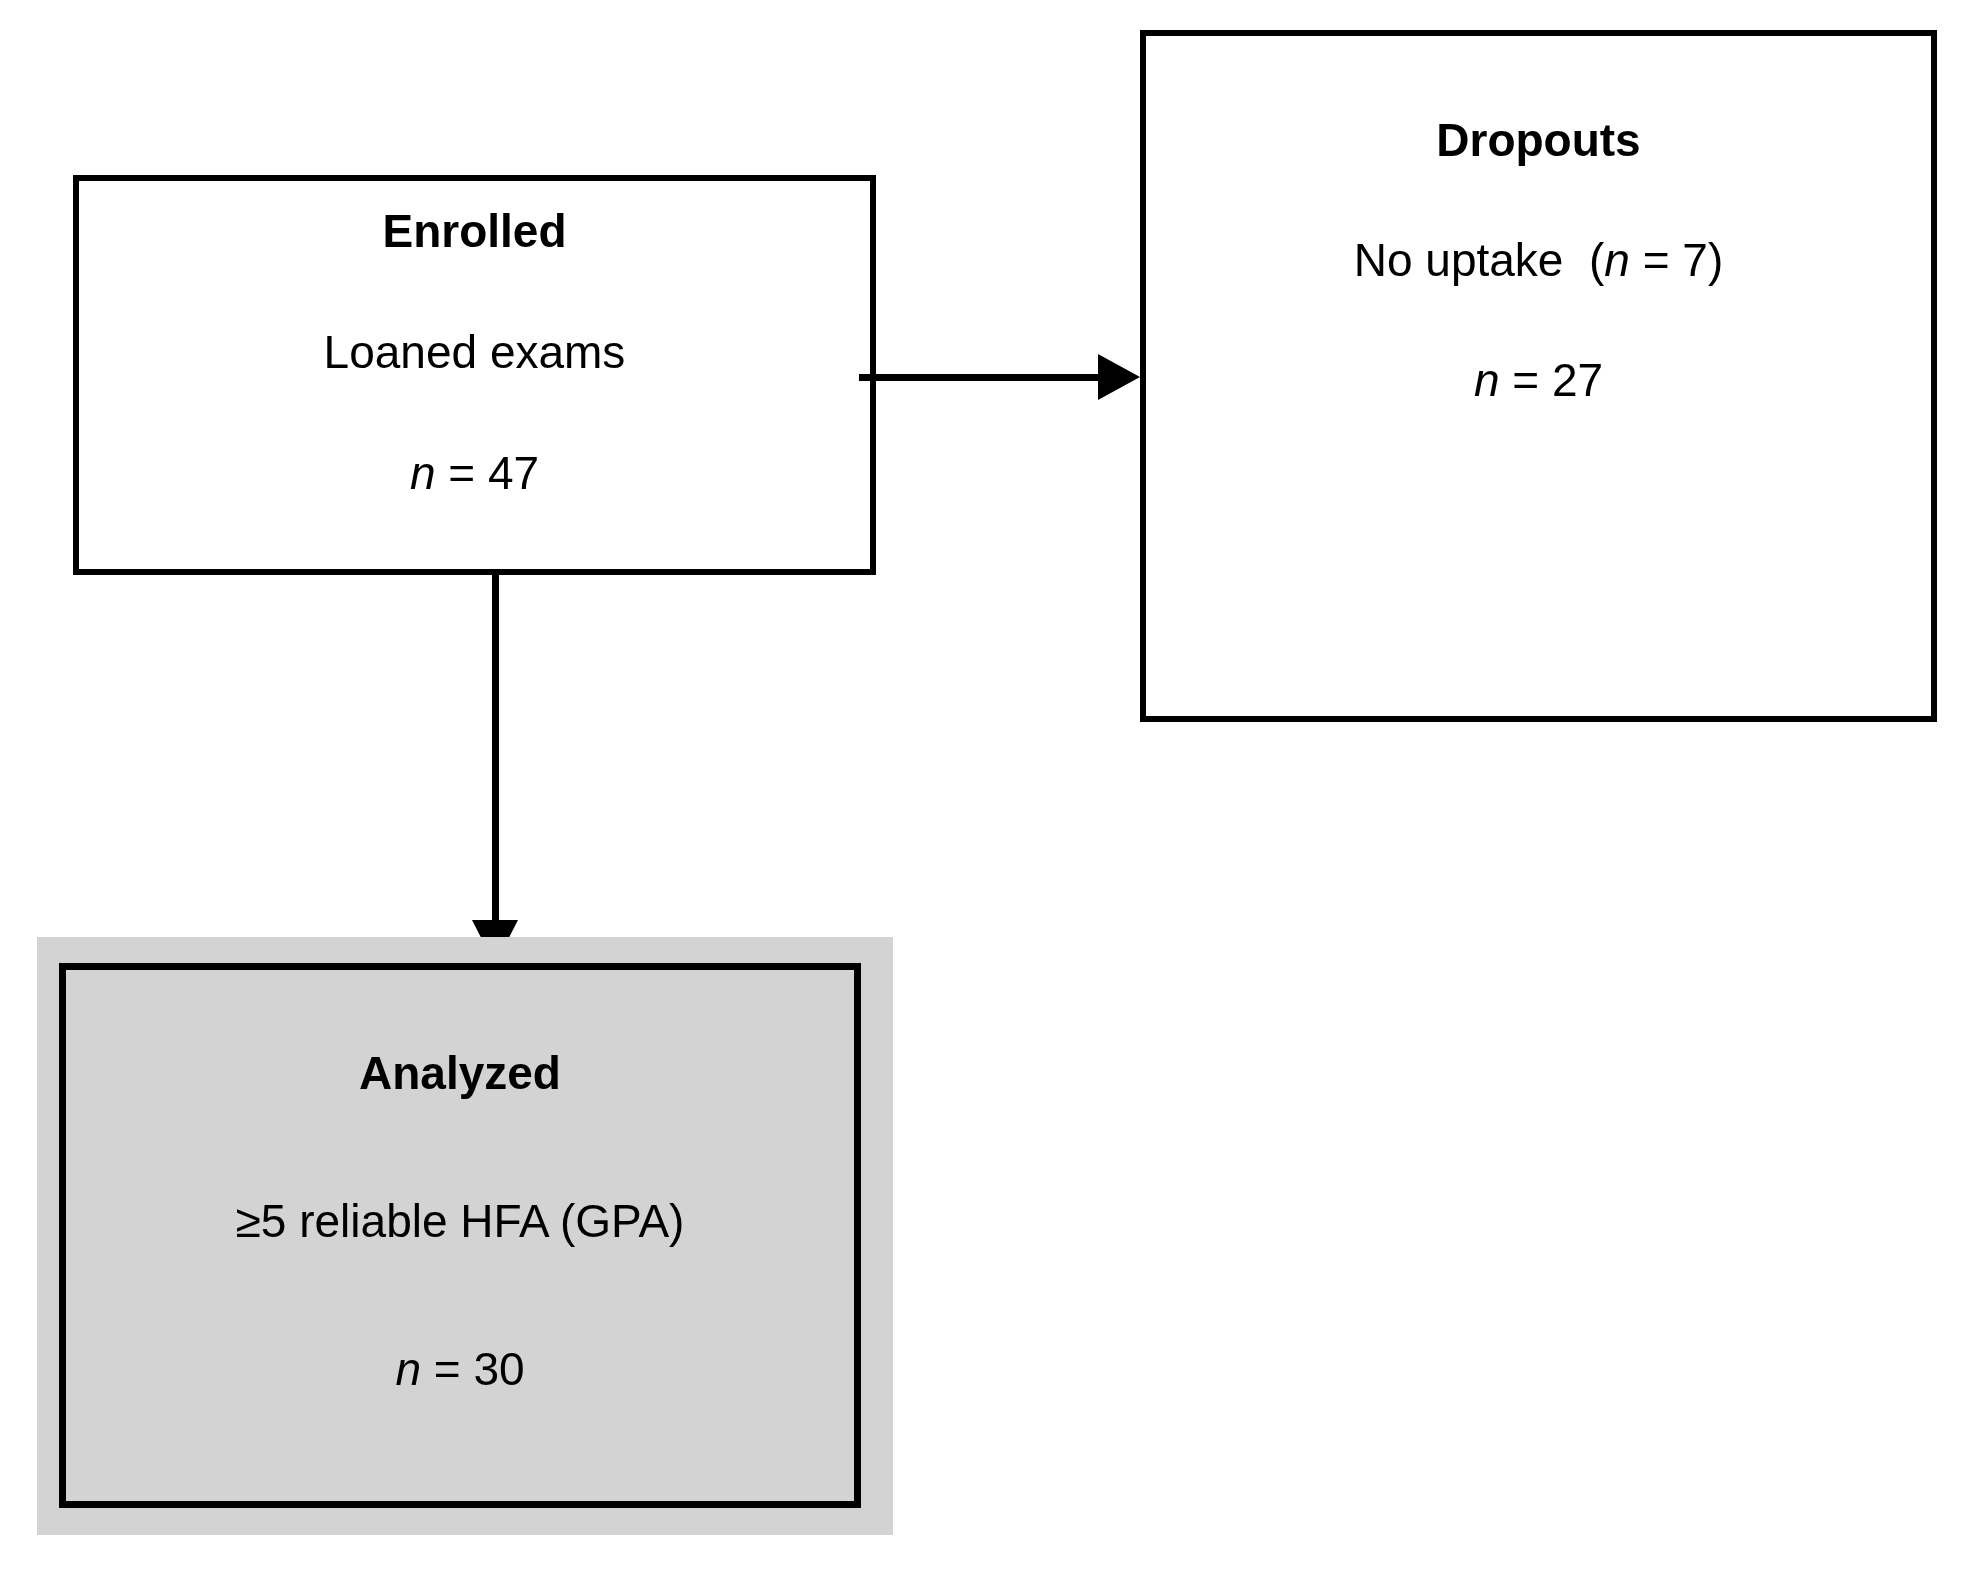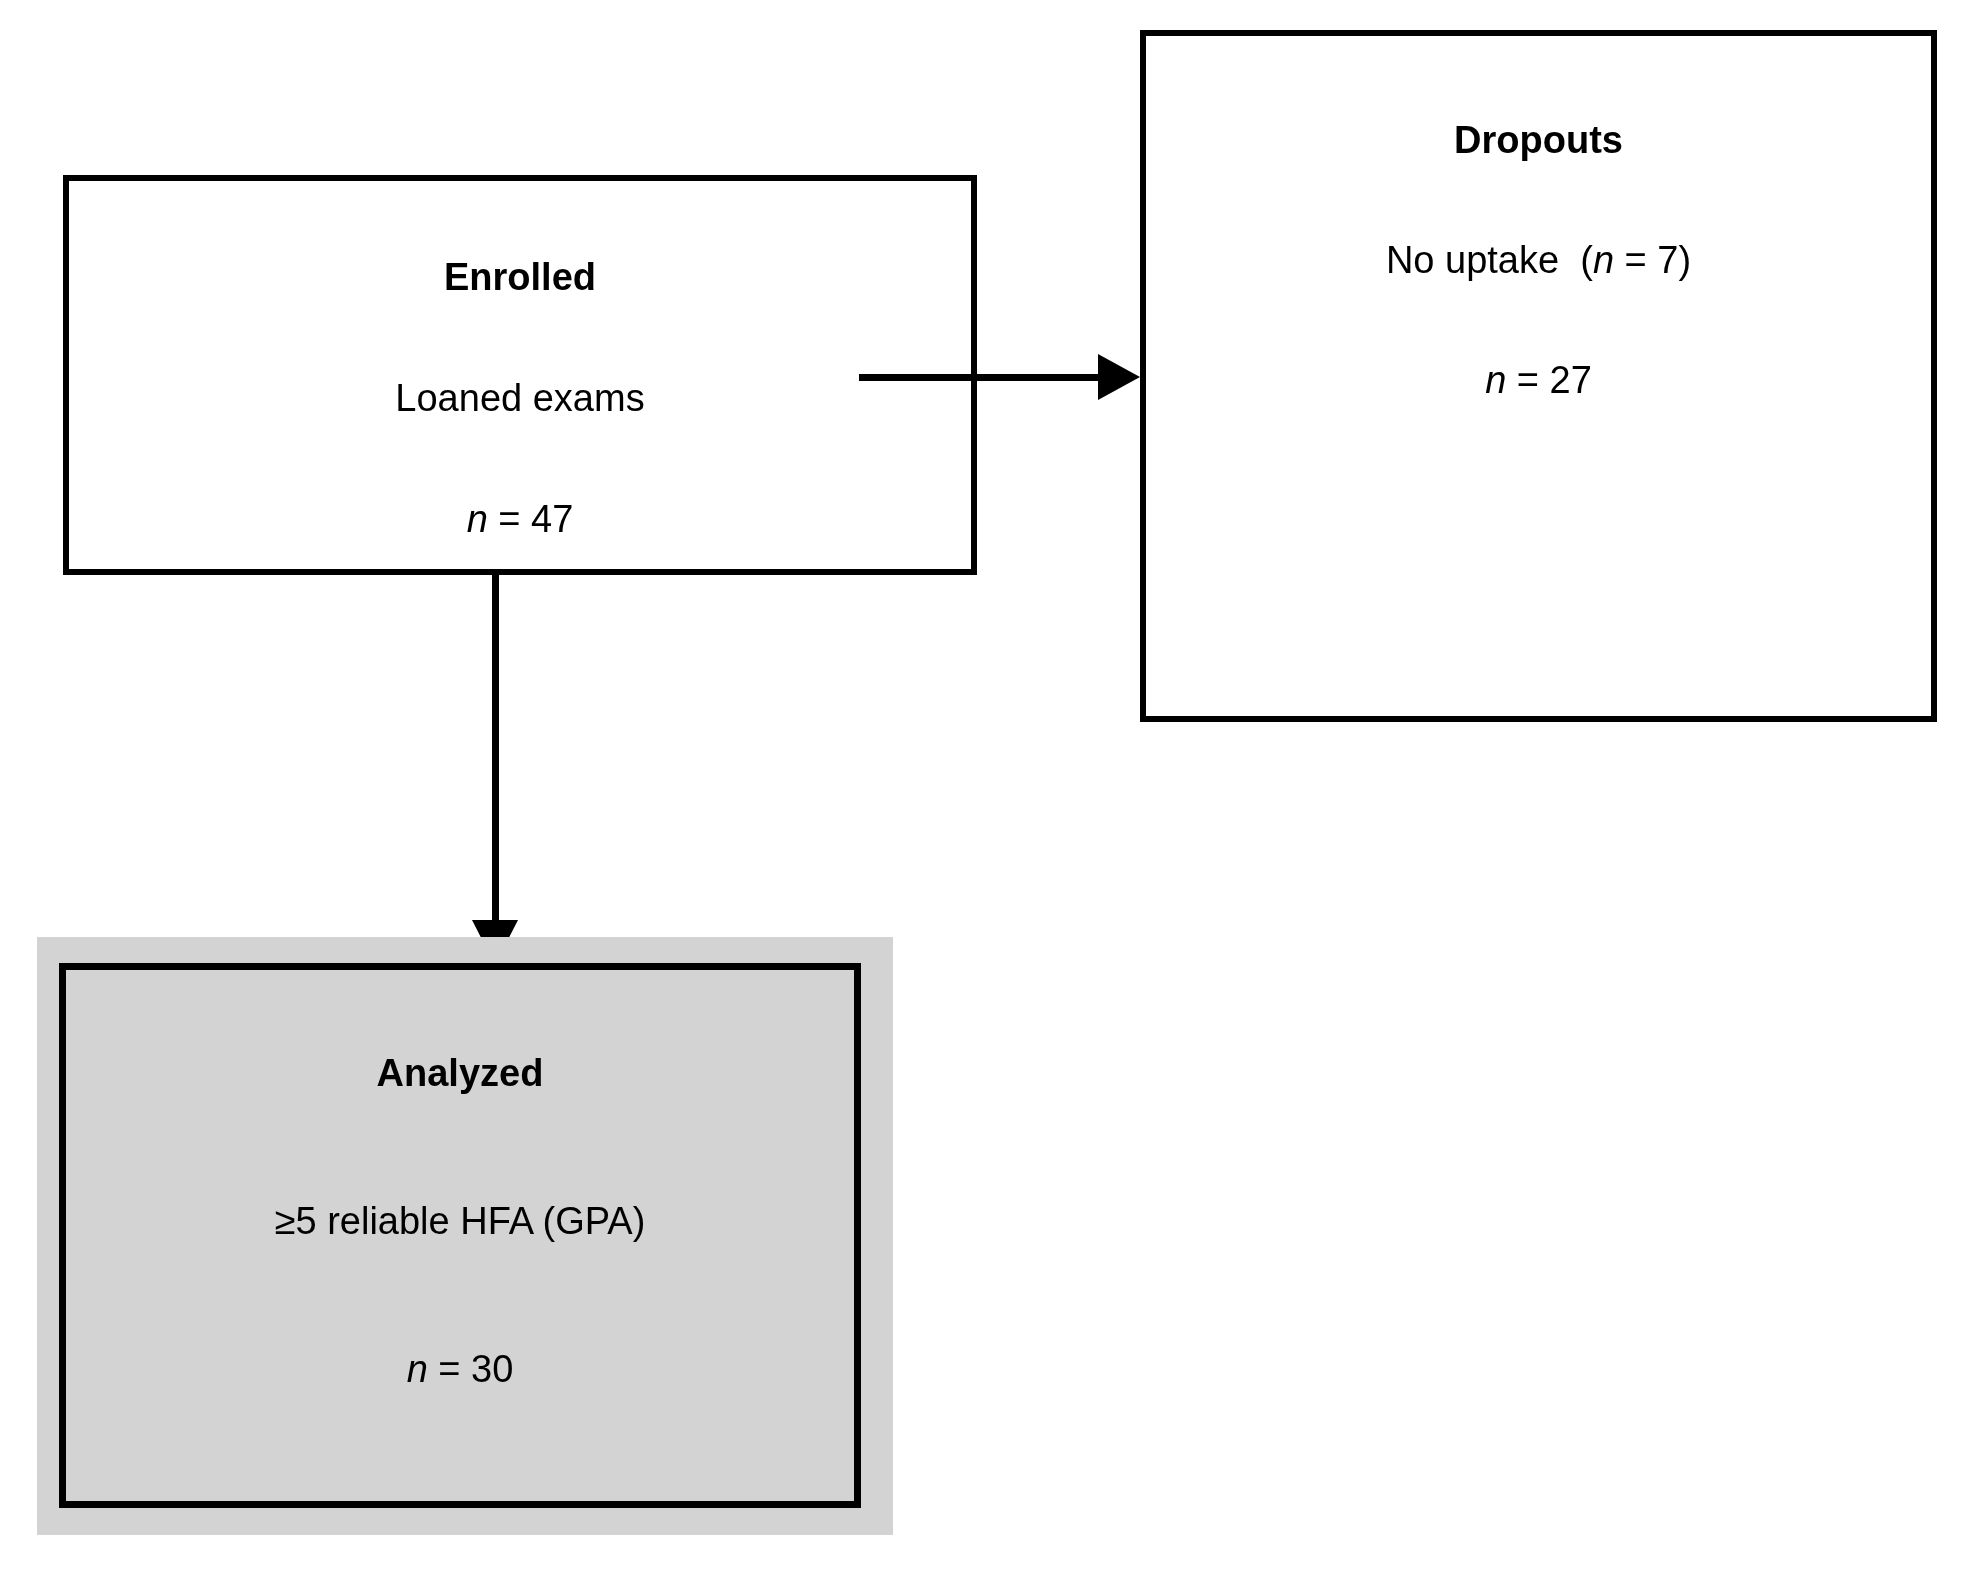--- a/index.html
+++ b/index.html
@@ -20,23 +20,23 @@
   .flowbox {
     position: absolute;
     box-sizing: border-box;
     border: 6px solid #000000;
     background: #ffffff;
     display: flex;
     flex-direction: column;
     align-items: center;
   }
   .box-enrolled {
-    left: 63px; top: 175px;
-    width: 914px; height: 400px;
-    padding-top: 69px;
+    left: 73px; top: 175px;
+    width: 803px; height: 400px;
+    padding-top: 23px;
     gap: 66px;
   }
   .box-dropouts {
     left: 1140px; top: 30px;
     width: 797px; height: 692px;
     padding-top: 77px;
     gap: 65px;
   }
   .gray-wrap {
     position: absolute;
@@ -48,21 +48,21 @@
     left: 59px; top: 963px;
     width: 802px; height: 545px;
     border-width: 7px;
     background: #d3d3d3;
     padding-top: 76px;
     gap: 93px;
   }
 
   
   .line {
-    font-size: 38px;
+    font-size: 46px;
     line-height: 55px;
     white-space: pre;          
     text-align: center;
   }
   .title { font-weight: bold; }
   .it { font-style: italic; }
 
   
   .shaft-h {
     position: absolute;

